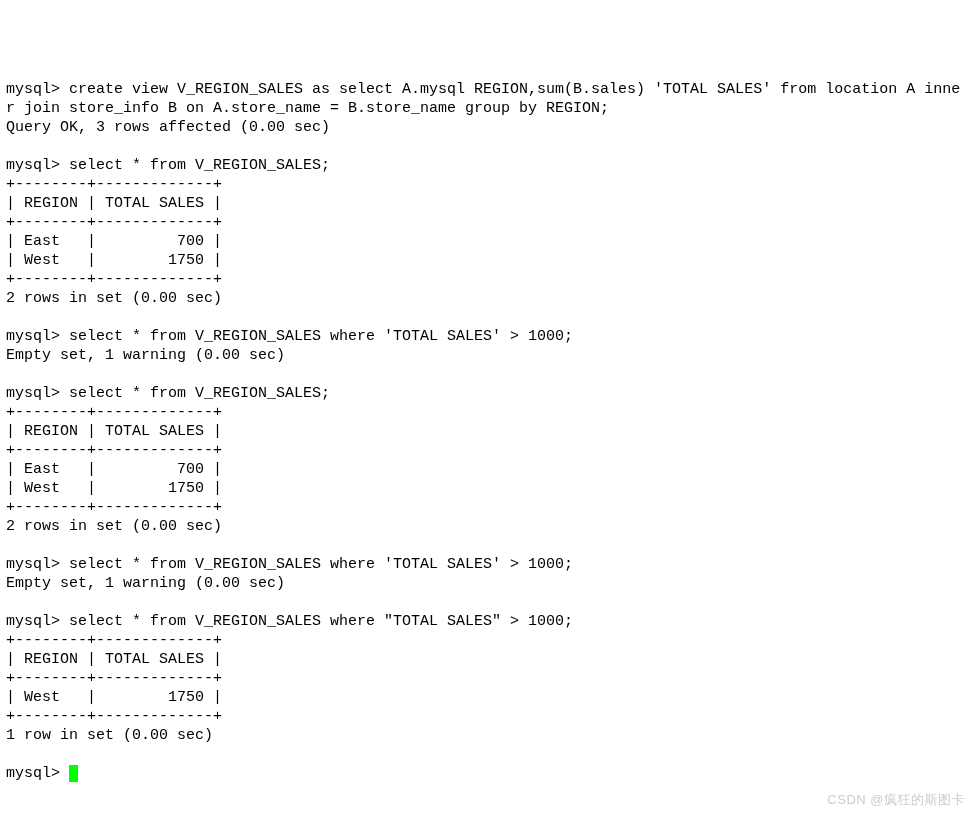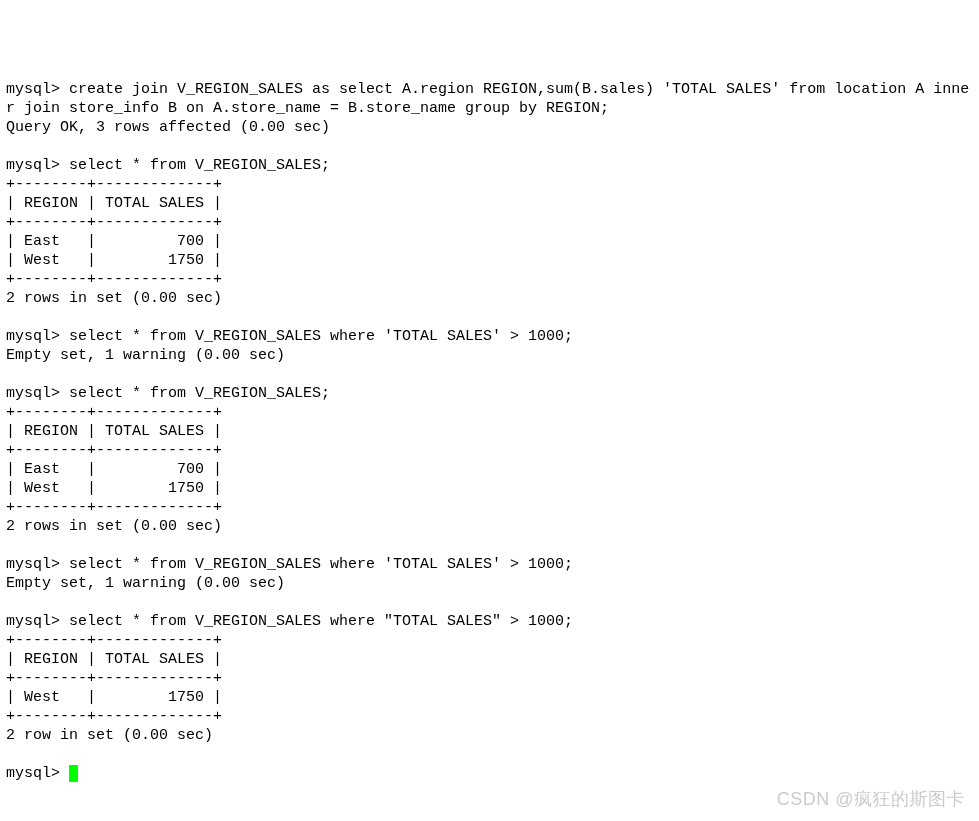--- a/index.html
+++ b/index.html
@@ -23,31 +23,31 @@
       height: 17px;
       background: #00ff00;
       vertical-align: text-bottom;
     }
     .watermark {
       position: absolute;
       right: 14px;
       bottom: 12px;
       color: rgba(160,160,160,0.55);
       font-family: sans-serif;
-      font-size: 18px;
+      font-size: 13px;
       letter-spacing: 0.5px;
       white-space: nowrap;
     }
   </style>
 </head>
 <body>
 
 
 
-<span><span>mysql&gt; </span><span>create join V_REGION_SALES as select A.region REGION,sum(B.sales) 'TOTAL SALES' from location A inne
+<span><span>mysql&gt; </span><span>create view V_REGION_SALES as select A.mysql REGION,sum(B.sales) 'TOTAL SALES' from location A inne
 r join store_info B on A.store_name = B.store_name group by REGION;</span>
 <span>Query OK, 3 rows affected (0.00 sec)</span>
 
 <span>mysql&gt; </span><span>select * from V_REGION_SALES;</span>
 <span>+--------+-------------+</span>
 <span>| REGION | TOTAL SALES |</span>
 <span>+--------+-------------+</span>
 <span>| East   |         700 |</span>
 <span>| West   |        1750 |</span>
 <span>+--------+-------------+</span>
@@ -67,20 +67,20 @@
 
 <span>mysql&gt; </span><span>select * from V_REGION_SALES where 'TOTAL SALES' &gt; 1000;</span>
 <span>Empty set, 1 warning (0.00 sec)</span>
 
 <span>mysql&gt; </span><span>select * from V_REGION_SALES where "TOTAL SALES" &gt; 1000;</span>
 <span>+--------+-------------+</span>
 <span>| REGION | TOTAL SALES |</span>
 <span>+--------+-------------+</span>
 <span>| West   |        1750 |</span>
 <span>+--------+-------------+</span>
-<span>2 row in set (0.00 sec)</span>
+<span>1 row in set (0.00 sec)</span>
 
 <span>mysql&gt; </span><span class="cursor"></span></span>
 
 <div class="watermark">CSDN @疯狂的斯图卡</div>
 
 
 
 
 </body></html>

